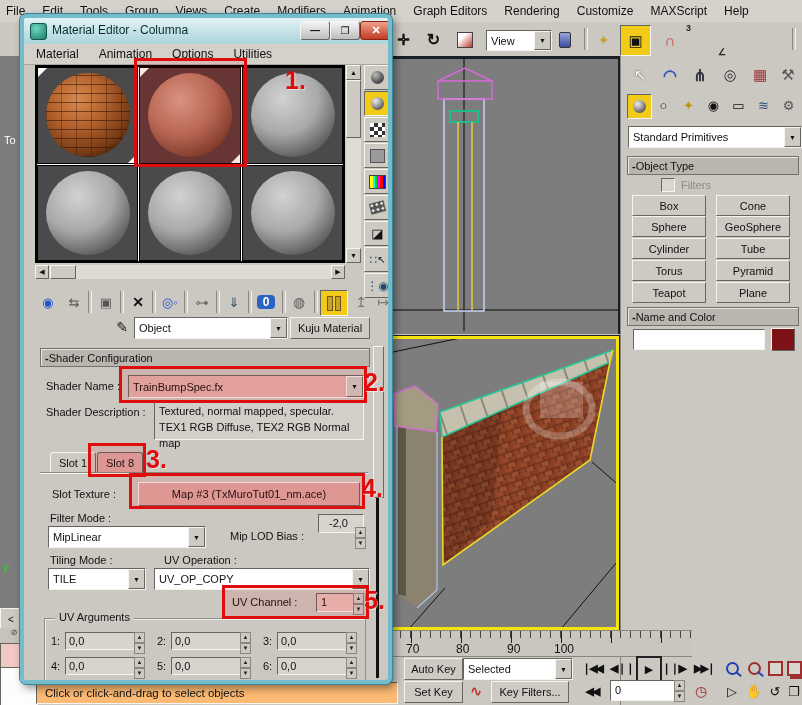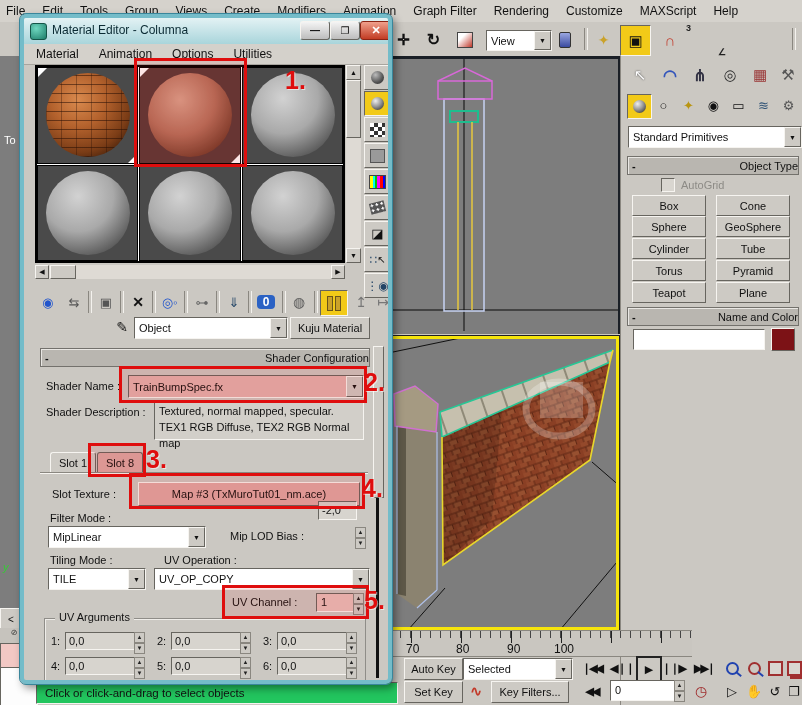--- a/index.html
+++ b/index.html
@@ -10,21 +10,21 @@
   .sunk{border-top:1px solid #67655f;border-left:1px solid #67655f;border-right:1px solid #f6f4f0;border-bottom:1px solid #f6f4f0}
   .fw{background:#fff}.fg{background:#d7d4ce}
   .lab{white-space:nowrap}
   .sep{width:2px;border-left:1px solid #8a8780;border-right:1px solid #f4f2ee;height:22px}
   .dd{display:flex;align-items:center;padding-left:4px;justify-content:space-between}
   .ddb{width:15px;align-self:stretch;font-size:7px;display:flex;align-items:center;justify-content:center;background:#cdcac4;border-top:1px solid #f6f4f0;border-left:1px solid #f6f4f0;border-right:1px solid #67655f;border-bottom:1px solid #67655f}
   .spin{display:flex;flex-direction:column;width:11px}
   .spin span{flex:1;font-size:6px;line-height:9px;text-align:center;background:#cdcac4;border:1px solid #8a8780;color:#222}
   .rollhdr{background:#b9b6b0;border:1px solid #73716c;box-shadow:inset 1px 1px 0 #e9e7e3;display:flex;align-items:center;font-size:11px}
   .rollhdr .minus{margin-left:4px;font-weight:bold}
-  .rollhdr .ttl{flex:1;text-align:right}
+  .rollhdr .ttl{flex:1;text-align:left}
   .rb{position:absolute;border:3px solid #df0d0d;background:rgba(223,13,13,0.10);z-index:40;pointer-events:none}
   .rn{position:absolute;color:#df0d0d;font-weight:bold;font-size:25px;z-index:41;text-shadow:1px 1px 0 rgba(255,255,255,.55)}
   .yell{background:#f2ca18 !important;border-top:1px solid #67655f;border-left:1px solid #67655f;border-right:1px solid #f6f4f0;border-bottom:1px solid #f6f4f0}
   .slot{position:relative;background:#4a4a4a;border:1px solid #000;overflow:hidden}
   .ball{position:absolute;left:8px;top:5px;width:84px;height:84px;border-radius:50%}
   .gray{background:radial-gradient(circle at 38% 30%,#d2d2d2,#a9a9a9 45%,#585858 80%,#3a3a3a 96%)}
   .brick{background:radial-gradient(circle at 38% 32%,#d98a4e 0%,#b4622d 35%,#7a3c16 68%,#2e1506 92%)}
   .brick:after{content:"";position:absolute;inset:0;border-radius:50%;background:repeating-linear-gradient(0deg,rgba(40,15,5,.55) 0 1px,transparent 1px 9px),repeating-linear-gradient(90deg,rgba(40,15,5,.35) 0 1px,transparent 1px 15px)}
   .mag{display:inline-block;width:9px;height:9px;border:2px solid #2143b0;border-radius:50%;position:relative}
   .mag:after{content:"";position:absolute;width:7px;height:2px;background:#2143b0;right:-5px;bottom:-2px;transform:rotate(40deg)}
@@ -46,21 +46,21 @@
 
   <div class="abs" style="left:0;top:0;width:802px;height:22px;background:#d5d2cc;border-bottom:1px solid #9a978f;display:flex;align-items:center;gap:17px;padding-left:6px;font-size:12px">
     <span>File</span>
     <span>Edit</span>
     <span>Tools</span>
     <span>Group</span>
     <span>Views</span>
     <span>Create</span>
     <span>Modifiers</span>
     <span>Animation</span>
-    <span>Graph Filter</span>
+    <span>Graph Editors</span>
     <span>Rendering</span>
     <span>Customize</span>
     <span>MAXScript</span>
     <span>Help</span>
   </div>
 
   <div class="abs" style="left:0;top:22px;width:802px;height:34px;background:#cbc8c2;border-bottom:1px solid #8a8780"></div>
   <div class="abs cen" style="left:391px;top:27px;width:25px;height:25px;font-size:15px;font-weight:bold">✛</div>
   <div class="abs cen" style="left:421px;top:27px;width:25px;height:25px;font-size:16px;font-weight:bold">↻</div>
   <div class="abs cen" style="left:452px;top:27px;width:25px;height:25px">
@@ -164,21 +164,21 @@
       <span>Standard Primitives</span>
         <span class="ddb">▼</span>
     </div>
 
     <div class="abs rollhdr" style="left:6px;top:100px;width:170px;height:17px">
       <span class="minus">-</span>
       <span class="ttl">Object Type</span>
     </div>
     <div class="abs" style="left:40px;top:122px;display:flex;align-items:center;gap:6px;color:#8d8b86">
       <span class="sunk" style="display:inline-block;width:12px;height:12px;background:#d9d6d0"></span>
-      <span>AutoGrid</span>
+      <span>Filters</span>
     </div>
     <div class="abs raised cen" style="left:11px;top:139px;width:72px;height:19px">Box</div>
     <div class="abs raised cen" style="left:95px;top:139px;width:72px;height:19px">Cone</div>
     <div class="abs raised cen" style="left:11px;top:160px;width:72px;height:19px">Sphere</div>
     <div class="abs raised cen" style="left:95px;top:160px;width:72px;height:19px">GeoSphere</div>
     <div class="abs raised cen" style="left:11px;top:182px;width:72px;height:19px">Cylinder</div>
     <div class="abs raised cen" style="left:95px;top:182px;width:72px;height:19px">Tube</div>
     <div class="abs raised cen" style="left:11px;top:204px;width:72px;height:19px">Torus</div>
     <div class="abs raised cen" style="left:95px;top:204px;width:72px;height:19px">Pyramid</div>
     <div class="abs raised cen" style="left:11px;top:226px;width:72px;height:19px">Teapot</div>
@@ -232,21 +232,21 @@
   <div class="abs spin" style="left:674px;top:680px;height:21px">
       <span>▲</span>
       <span>▼</span>
     </div>
   <div class="abs cen" style="left:690px;top:681px;width:22px;height:20px;font-size:14px;color:#a03030">◷</div>
   <div class="abs cen" style="left:722px;top:681px;width:20px;height:20px;font-size:13px">▷</div>
   <div class="abs cen" style="left:744px;top:681px;width:20px;height:20px;font-size:13px">✋</div>
   <div class="abs cen" style="left:766px;top:681px;width:18px;height:20px;font-size:13px">↺</div>
   <div class="abs cen" style="left:786px;top:681px;width:16px;height:20px;font-size:13px">❐</div>
 
-  <div class="abs sunk" style="left:36px;top:682px;width:352px;height:20px;background:#22c55e;line-height:20px;padding-left:8px;font-size:11.5px">
+  <div class="abs sunk" style="left:36px;top:682px;width:352px;height:20px;background:#fdba74;line-height:20px;padding-left:8px;font-size:11.5px">
     <span>Click or click-and-drag to select objects</span>
   </div>
 
   <div class="abs" style="left:20px;top:14px;width:372px;height:670px;z-index:20;border:4px solid #74bcc9;outline:1px solid #39869b;border-radius:6px;background:#cbc8c2;box-shadow:3px 4px 8px rgba(0,0,0,.45);box-sizing:border-box;overflow:hidden">
 
     <div class="abs" style="left:0;top:0;width:100%;height:26px;background:linear-gradient(#e3f2f4,#a9d5db)">
       <span class="abs" style="left:6px;top:5px;width:15px;height:15px;background:radial-gradient(circle at 35% 30%,#6fd8c0,#1d7d6a);border:1px solid #145548;border-radius:3px"></span>
       <span class="abs" style="left:28px;top:5px;font-size:12px;color:#0a2a33">Material Editor - Columna</span>
       <span class="abs raised cen" style="left:276px;top:3px;width:28px;height:17px;background:linear-gradient(#f4f4f4,#bdbdbd);border-radius:3px;font-weight:bold;font-size:10px">—</span>
       <span class="abs raised cen" style="left:306px;top:3px;width:28px;height:17px;background:linear-gradient(#f4f4f4,#bdbdbd);border-radius:3px;font-size:10px">❐</span>
@@ -384,21 +384,21 @@
 
     <span class="abs lab" style="left:28px;top:470px">Slot Texture :</span>
     <div class="abs raised cen" style="left:114px;top:464px;width:220px;height:22px;background:#dfa8a4">Map #3 (TxMuroTut01_nm.ace)</div>
 
     <span class="abs lab" style="left:26px;top:494px">Filter Mode :</span>
     <div class="abs sunk fw dd" style="left:24px;top:508px;width:152px;height:20px">
       <span>MipLinear</span>
         <span class="ddb">▼</span>
     </div>
     <span class="abs lab" style="left:206px;top:512px">Mip LOD Bias :</span>
-    <div class="abs sunk fg" style="left:294px;top:483px;width:34px;height:17px;padding-left:3px;line-height:17px">-2,0</div>
+    <div class="abs sunk fg" style="left:294px;top:496px;width:34px;height:17px;padding-left:10px;line-height:17px">-2,0</div>
     <div class="abs spin" style="left:331px;top:509px;height:19px">
         <span>▲</span>
         <span>▼</span>
       </div>
 
     <span class="abs lab" style="left:26px;top:536px">Tiling Mode :</span>
     <span class="abs lab" style="left:140px;top:536px">UV Operation :</span>
     <div class="abs sunk fw dd" style="left:24px;top:550px;width:92px;height:20px">
       <span>TILE</span>
         <span class="ddb">▼</span>

